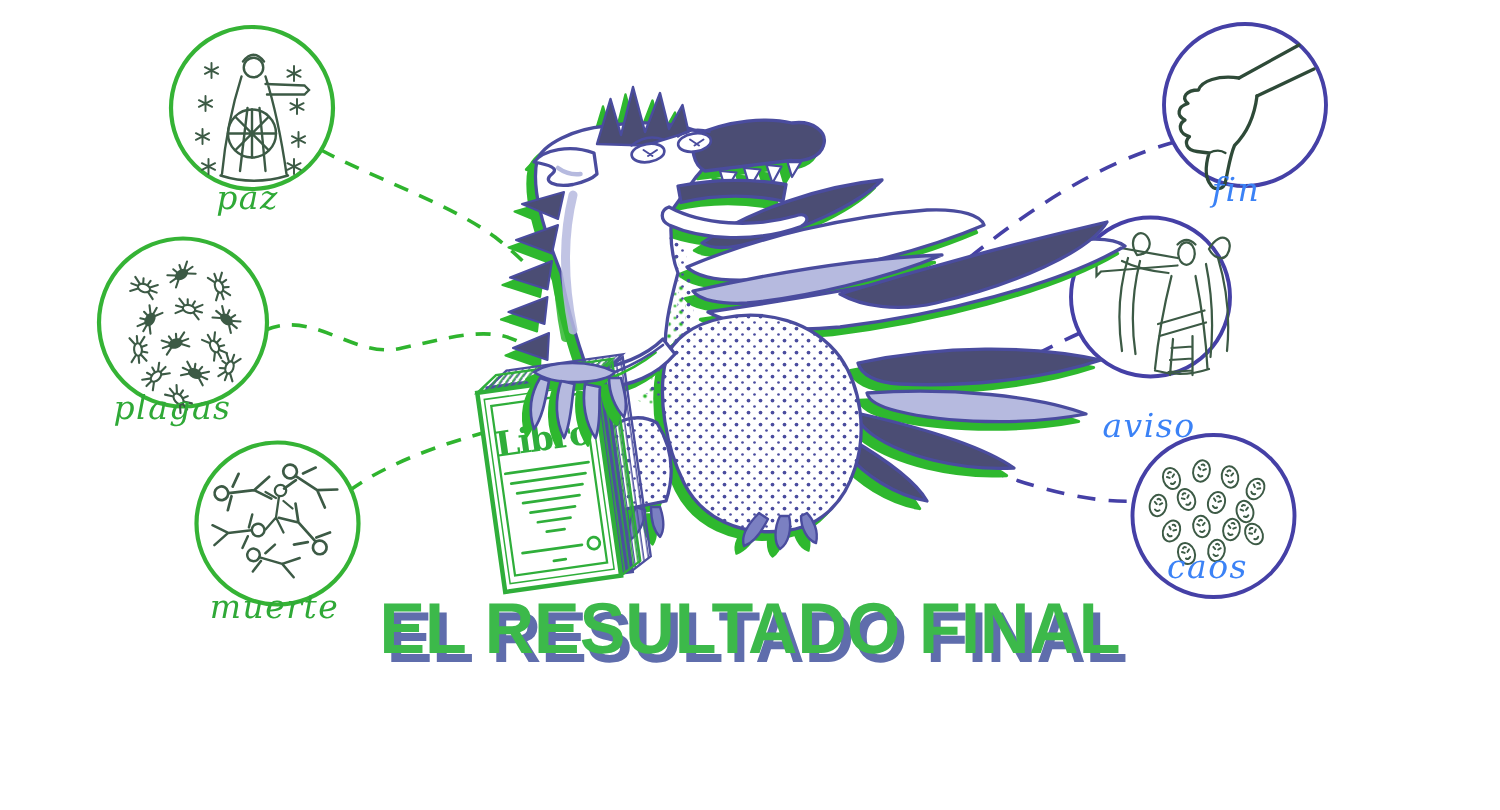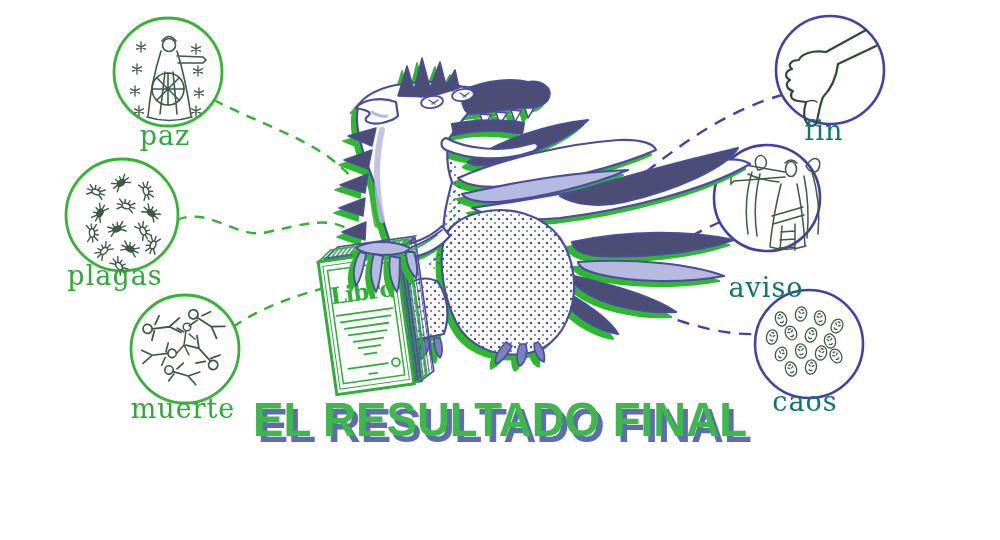--- a/index.html
+++ b/index.html
@@ -1,23 +1,23 @@
 <!DOCTYPE html>
 <html><head>
 <meta charset="utf-8">
 <style>
   html,body{margin:0;padding:0;background:#fff;}
   .stage{position:relative;width:1000px;height:540px;background:#ffffff;overflow:hidden;
          font-family:"Liberation Sans",sans-serif;}
   .stage svg{position:absolute;inset:0;}
   .node-label{position:absolute;transform:translateX(-50%);
-      font-family:"DejaVu Serif",serif;font-size:27px;letter-spacing:1px;
+      font-family:"DejaVu Serif",serif;font-style:italic;font-size:22px;letter-spacing:1px;
       white-space:nowrap;text-align:center;}
   .node-label.green{color:#2fa937;}
-  .node-label.blue{color:#0f766e;}
+  .node-label.blue{color:#3b82f6;}
   .headline{position:absolute;left:228px;top:392px;width:544px;margin:0;text-align:center;
       font-family:"Liberation Sans",sans-serif;font-weight:bold;font-size:48px;letter-spacing:0px;
       color:#3cb94a;text-shadow:5px 6px 0 #5f6dac;transform:scaleX(.95);transform-origin:center;
       white-space:nowrap;}
   .bookTitle{font-family:"DejaVu Serif",serif;font-weight:bold;font-size:23px;letter-spacing:-1px;}
 </style>
 </head>
 <body>
 
 <div class="stage">
@@ -289,16 +289,16 @@
     <use href="#claw-art" transform="translate(-5,5)" filter="url(#fGreen)"></use>
     <use href="#claw-art"></use>
   </g>
 </svg>
 
   <div class="node-label green" style="left:165px;top:120px;">paz</div>
   <div class="node-label green" style="left:115px;top:260px;">plagas</div>
   <div class="node-label green" style="left:183px;top:393px;">muerte</div>
   <div class="node-label blue" style="left:824px;top:115px;">fin</div>
   <div class="node-label blue" style="left:766px;top:241px;margin-top:31px;">aviso</div>
-  <div class="node-label blue" style="left:805px;top:386px;">caos</div>
+  <div class="node-label blue" style="left:805px;top:366px;">caos</div>
 
   <h1 class="headline">EL RESULTADO FINAL</h1>
 </div>
 
 </body></html>

